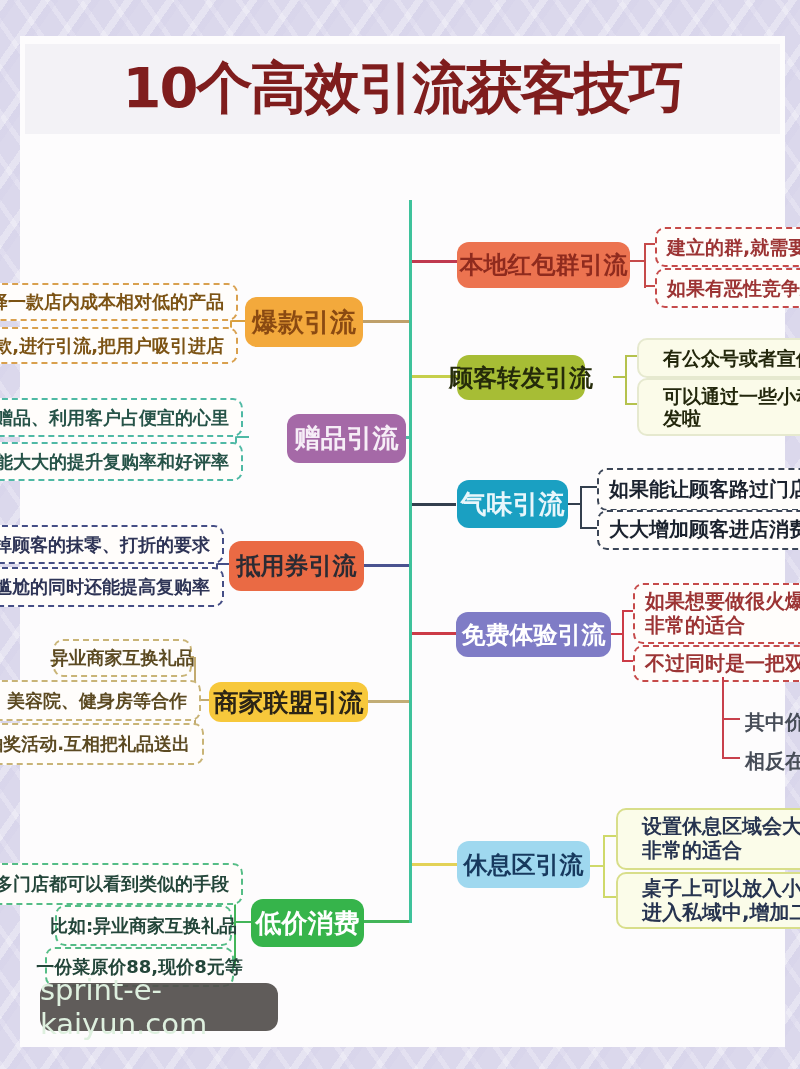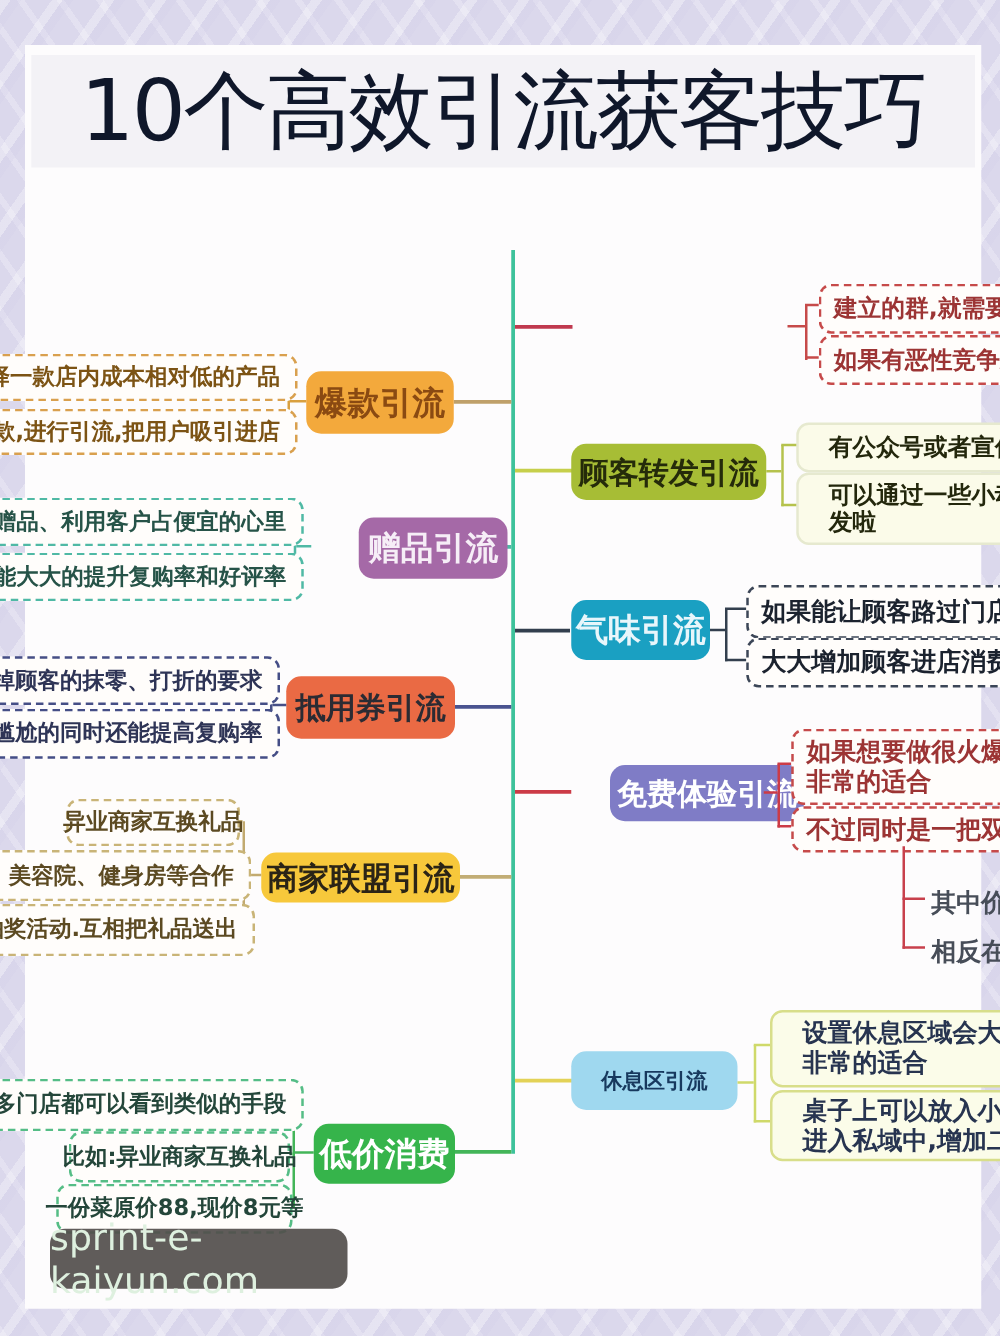--- a/index.html
+++ b/index.html
@@ -5,21 +5,21 @@
   html,body{margin:0;padding:0;background:#cfcce4;}
   #stage{position:relative;width:800px;height:1069px;overflow:hidden;
     background:#dbd8ec;
     background-image:
       repeating-linear-gradient(125deg, rgba(255,255,255,.30) 0 7px, rgba(210,206,232,.25) 7px 14px, transparent 14px 34px),
       repeating-linear-gradient(55deg, rgba(244,242,250,.35) 0 5px, transparent 5px 26px);
     font-family:"DejaVu Sans","Liberation Sans",sans-serif;}
   .panel{position:absolute;left:20px;top:36px;width:765px;height:1011px;background:#fdfcfd;}
   .title-band{position:absolute;left:25px;top:44px;width:755px;height:90px;background:#f3f2f6;
     display:flex;align-items:center;justify-content:center;}
-  .title{font-size:68px;font-weight:400;color:#0f172a;letter-spacing:-2px;white-space:nowrap;}
+  .title{font-size:56px;font-weight:700;color:#7f1d1d;letter-spacing:-2px;white-space:nowrap;}
   .line{position:absolute;}
   .node{position:absolute;border-radius:12px;display:flex;align-items:center;justify-content:center;
     font-weight:bold;white-space:nowrap;}
   .note{position:absolute;border-radius:10px;background:#fffdfb;display:flex;flex-direction:column;
     justify-content:center;font-weight:bold;white-space:nowrap;line-height:1.18;}
   .note.dashed{border:2px dashed;}
   .note.solid{border:2px solid;}
   .alignL{align-items:flex-start;padding-left:10px;}
   .alignL2{align-items:flex-start;padding-left:24px;}
   .alignR{align-items:flex-end;padding-right:12px;}
@@ -46,24 +46,25 @@
   <div class="line" style="left:412px;top:503px;width:44px;height:3px;background:#333f4e"></div>
   <div class="line" style="left:412px;top:632px;width:45px;height:3px;background:#cc3b47"></div>
   <div class="line" style="left:412px;top:863px;width:46px;height:3px;background:#e3d257"></div>
 
   <div class="line" style="left:363px;top:320px;width:46px;height:3px;background:#bfa06a"></div>
   <div class="line" style="left:368px;top:436px;width:41px;height:3px;background:#4fb9a5"></div>
   <div class="line" style="left:364px;top:564px;width:45px;height:3px;background:#4a5390"></div>
   <div class="line" style="left:368px;top:700px;width:41px;height:3px;background:#c2ad76"></div>
   <div class="line" style="left:364px;top:920px;width:45px;height:3px;background:#43b559"></div>
 
-  <div class="node" style="left: 457px; top: 355px; width: 156px; height: 45px; color: rgb(37, 43, 10); font-size: 24px; background-color: rgb(167, 189, 53);">顾客转发引流</div>
+  <div class="node" style="left: 457px; top: 242px; width: 173px; height: 46px; color: rgb(143, 43, 30); font-size: 24px; background-color: rgb(236, 115, 80);">本地红包群引流</div>
+  <div class="node" style="left: 457px; top: 355px; width: 128px; height: 45px; color: rgb(37, 43, 10); font-size: 24px; background-color: rgb(167, 189, 53);">顾客转发引流</div>
   <div class="node" style="left: 457px; top: 480px; width: 111px; height: 48px; color: rgb(232, 246, 251); font-size: 26px; background-color: rgb(26, 160, 194);">气味引流</div>
-  <div class="node" style="left: 456px; top: 612px; width: 155px; height: 45px; color: rgb(255, 255, 255); font-size: 24px; background-color: rgb(127, 124, 198); margin-left: 32px;">免费体验引流</div>
-  <div class="node" style="left: 457px; top: 841px; width: 133px; height: 47px; color: rgb(23, 57, 94); font-size: 17px; background-color: rgb(159, 216, 239);">休息区引流</div>
+  <div class="node" style="left: 456px; top: 612px; width: 155px; height: 45px; color: rgb(255, 255, 255); font-size: 24px; background-color: rgb(127, 124, 198);">免费体验引流</div>
+  <div class="node" style="left: 457px; top: 841px; width: 133px; height: 47px; color: rgb(23, 57, 94); font-size: 24px; background-color: rgb(159, 216, 239);">休息区引流</div>
 
   <div class="node" style="left: 245px; top: 297px; width: 118px; height: 50px; color: rgb(138, 74, 18); font-size: 26px; background-color: rgb(243, 169, 60);">爆款引流</div>
   <div class="node" style="left: 249px; top: 414px; width: 119px; height: 49px; color: rgb(246, 238, 247); font-size: 26px; background-color: rgb(165, 105, 167); margin-left: 38px;">赠品引流</div>
   <div class="node" style="left: 229px; top: 541px; width: 135px; height: 50px; color: rgb(43, 43, 51); font-size: 24px; background-color: rgb(234, 106, 68);">抵用券引流</div>
   <div class="node" style="left: 209px; top: 682px; width: 159px; height: 40px; color: rgb(43, 36, 22); font-size: 25px; background-color: rgb(247, 200, 59);">商家联盟引流</div>
   <div class="node" style="left: 251px; top: 899px; width: 113px; height: 48px; color: rgb(255, 255, 255); font-size: 26px; background-color: rgb(54, 180, 75);">低价消费</div>
 
   <div class="line" style="left:630px;top:260px;width:14px;height:2px;background:#c64a4a"></div>
   <div class="line" style="left:644px;top:244px;width:2px;height:44px;background:#c64a4a"></div>
   <div class="line" style="left:644px;top:243px;width:11px;height:2px;background:#c64a4a"></div>

